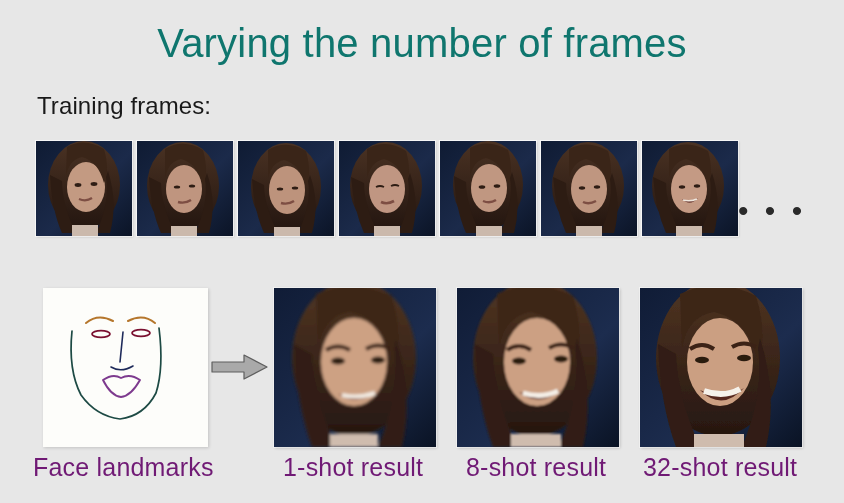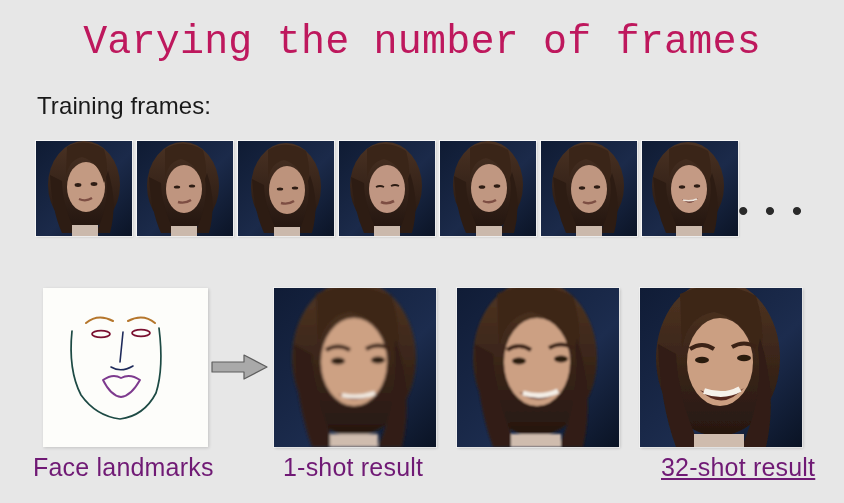--- a/index.html
+++ b/index.html
@@ -25,23 +25,23 @@
   
   .slide-title {
     position: absolute;
     left: 0;
     top: 21px;
     width: 844px;
     text-align: center;
     font-size: 40px;
     font-weight: 300;
     letter-spacing: 0.2px;
-    color: #be185d;
+    color: #0f766e;
     line-height: 1.1;
-    font-family: Liberation Mono, monospace;
+    font-family: Liberation Sans, sans-serif;
   }
   
   .section-label {
     position: absolute;
     left: 37px;
     top: 92px;
     font-size: 24px;
     font-weight: 300;
     color: #191919;
     letter-spacing: 0.1px;
@@ -100,21 +100,21 @@
     top: 453px;
     font-size: 25px;
     font-weight: 300;
     color: #701a75;
     white-space: nowrap;
     letter-spacing: 0.2px;
   }
   #cap-landmarks { left: 33px; }
   #cap-r1 { left: 283px; }
   #cap-r2 { left: 466px; }
-  #cap-r3 { left: 661px; text-decoration: underline; }
+  #cap-r3 { left: 643px; }
 
   
   #flow-arrow {
     position: absolute;
     left: 210px;
     top: 352px;
     width: 60px;
     height: 30px;
   }
   svg { display: block; }
@@ -350,15 +350,16 @@
         <ellipse cx="104" cy="70" rx="7" ry="3.3" fill="#2c1b11"></ellipse>
         <path d="M60 102 Q82 124 104 100 Q84 114 60 102 Z" fill="#55281f"></path>
         <path d="M64 103 Q84 110 100 101" stroke="#f6f1ea" stroke-width="6" fill="none"></path>
         <rect x="54" y="146" width="50" height="13" fill="#cfbcae"></rect>
       </g>
     </svg>
   </div>
 
   <div id="cap-landmarks" class="caption">Face landmarks</div>
   <div id="cap-r1" class="caption">1-shot result</div>
+  <div id="cap-r2" class="caption">8-shot result</div>
   <div id="cap-r3" class="caption">32-shot result</div>
 
 </div>
 
 </body></html>

